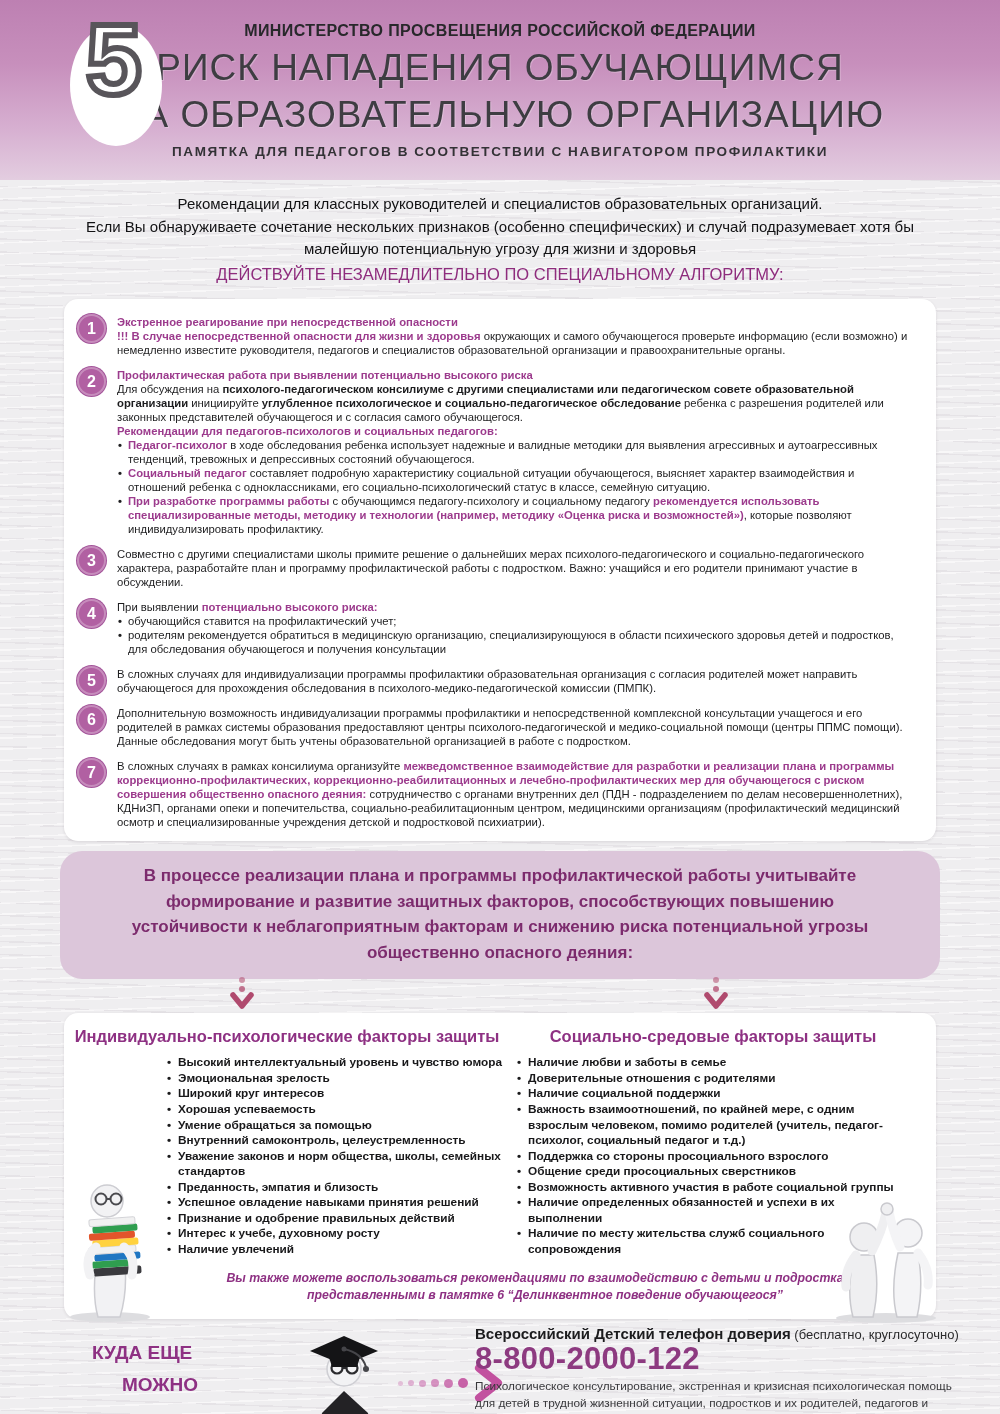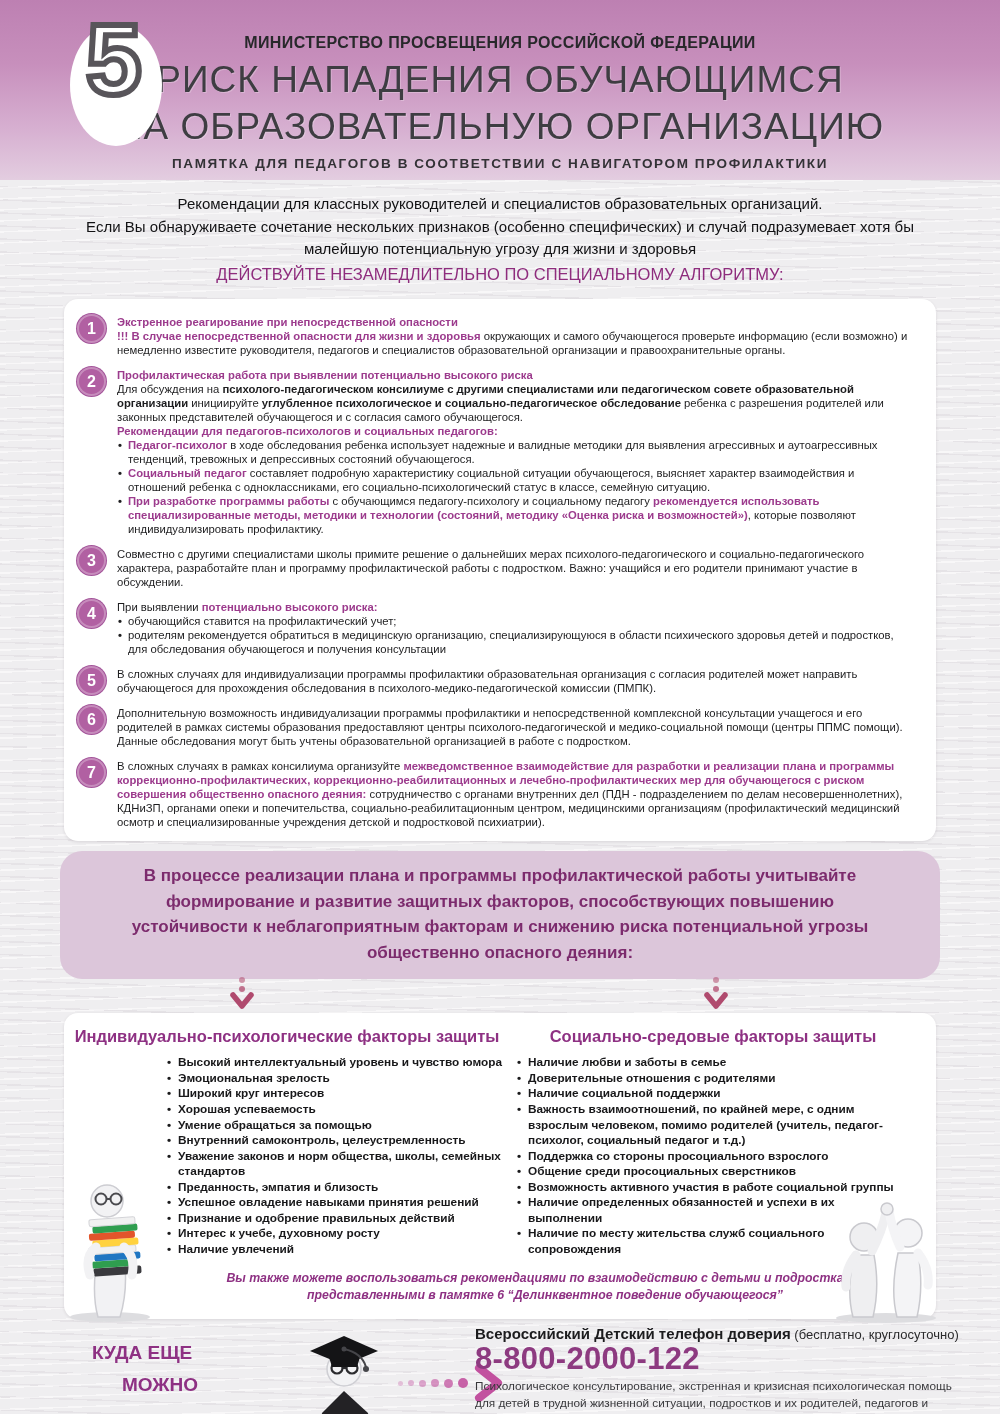--- a/index.html
+++ b/index.html
@@ -18,21 +18,21 @@
     position:relative; height:180px; text-align:center;
     background:linear-gradient(180deg,#bd80b2 0%, #c78fbc 35%, #d6aed0 70%, #e3cde0 100%);
   }
   .badge { position:absolute; left:64px; top:12px; width:110px; height:140px; }
   .badge-oval { position:absolute; left:6px; top:12px; width:92px; height:122px; background:#fff; border-radius:50%; }
   .badge-num {
     position:absolute; left:22px; top:-10px; font-size:100px; font-weight:bold; color:#ffffff;
     -webkit-text-stroke:6px #58555a;
     text-shadow:-2px 0 #58555a, 2px 0 #58555a, 0 -2px #58555a, 0 2px #58555a;
   }
-  .ministry { padding-top:34px; font-size:16px; font-weight:bold; color:#28282b; letter-spacing:.4px; }
+  .ministry { padding-top:22px; font-size:16px; font-weight:bold; color:#28282b; letter-spacing:.4px; }
   .main-title { margin-top:4px; font-size:37px; font-weight:normal; color:#3e3d42; line-height:1.28; letter-spacing:1px; text-shadow:1px 1px 0 rgba(255,255,255,.25); }
   .subtitle { margin-top:5px; font-size:13.5px; font-weight:bold; color:#333236; letter-spacing:1.6px; }
 
   
   .intro { padding:13px 60px 4px; text-align:center; font-weight:normal; font-size:15px; color:#121214; line-height:1.5; }
   .intro .cta { color:#8e2c7d; font-size:16.5px; margin-top:1px; }
 
   
   .steps-card {
     width:872px; margin:9px auto 0; background:#fff; border-radius:14px;
@@ -129,21 +129,21 @@
     </div>
 
     <div class="step">
       <div class="step-num">2</div>
       <div class="step-body">
         <div class="accent">Профилактическая работа при выявлении потенциально высокого риска</div>
         <div><span>Для обсуждения на </span><span class="bseg">психолого-педагогическом консилиуме с другими специалистами или педагогическом совете образовательной организации </span><span>инициируйте </span><span class="bseg">углубленное психологическое и социально-педагогическое обследование </span><span>ребенка с разрешения родителей или законных представителей обучающегося и с согласия самого обучающегося.</span></div>
         <div class="accent">Рекомендации для педагогов-психологов и социальных педагогов:</div>
         <div class="sb"><span class="accent">Педагог-психолог </span><span>в ходе обследования ребенка использует надежные и валидные методики для выявления агрессивных и аутоагрессивных тенденций, тревожных и депрессивных состояний обучающегося.</span></div>
         <div class="sb"><span class="accent">Социальный педагог </span><span>составляет подробную характеристику социальной ситуации обучающегося, выясняет характер взаимодействия и отношений ребенка с одноклассниками, его социально-психологический статус в классе, семейную ситуацию.</span></div>
-        <div class="sb"><span class="accent">При разработке программы работы </span><span>с обучающимся педагогу-психологу и социальному педагогу </span><span class="accent">рекомендуется использовать специализированные методы, методики и технологии (состояний, методику «Оценка риска и возможностей»)</span><span>, которые позволяют индивидуализировать профилактику.</span></div>
+        <div class="sb"><span class="accent">При разработке программы работы </span><span>с обучающимся педагогу-психологу и социальному педагогу </span><span class="accent">рекомендуется использовать специализированные методы, методику и технологии (например, методику «Оценка риска и возможностей»)</span><span>, которые позволяют индивидуализировать профилактику.</span></div>
       </div>
     </div>
 
     <div class="step">
       <div class="step-num">3</div>
       <div class="step-body">Совместно с другими специалистами школы примите решение о дальнейших мерах психолого-педагогического и социально-педагогического характера, разработайте план и программу профилактической работы с подростком. Важно: учащийся и его родители принимают участие в обсуждении.</div>
     </div>
 
     <div class="step">
       <div class="step-num">4</div>

